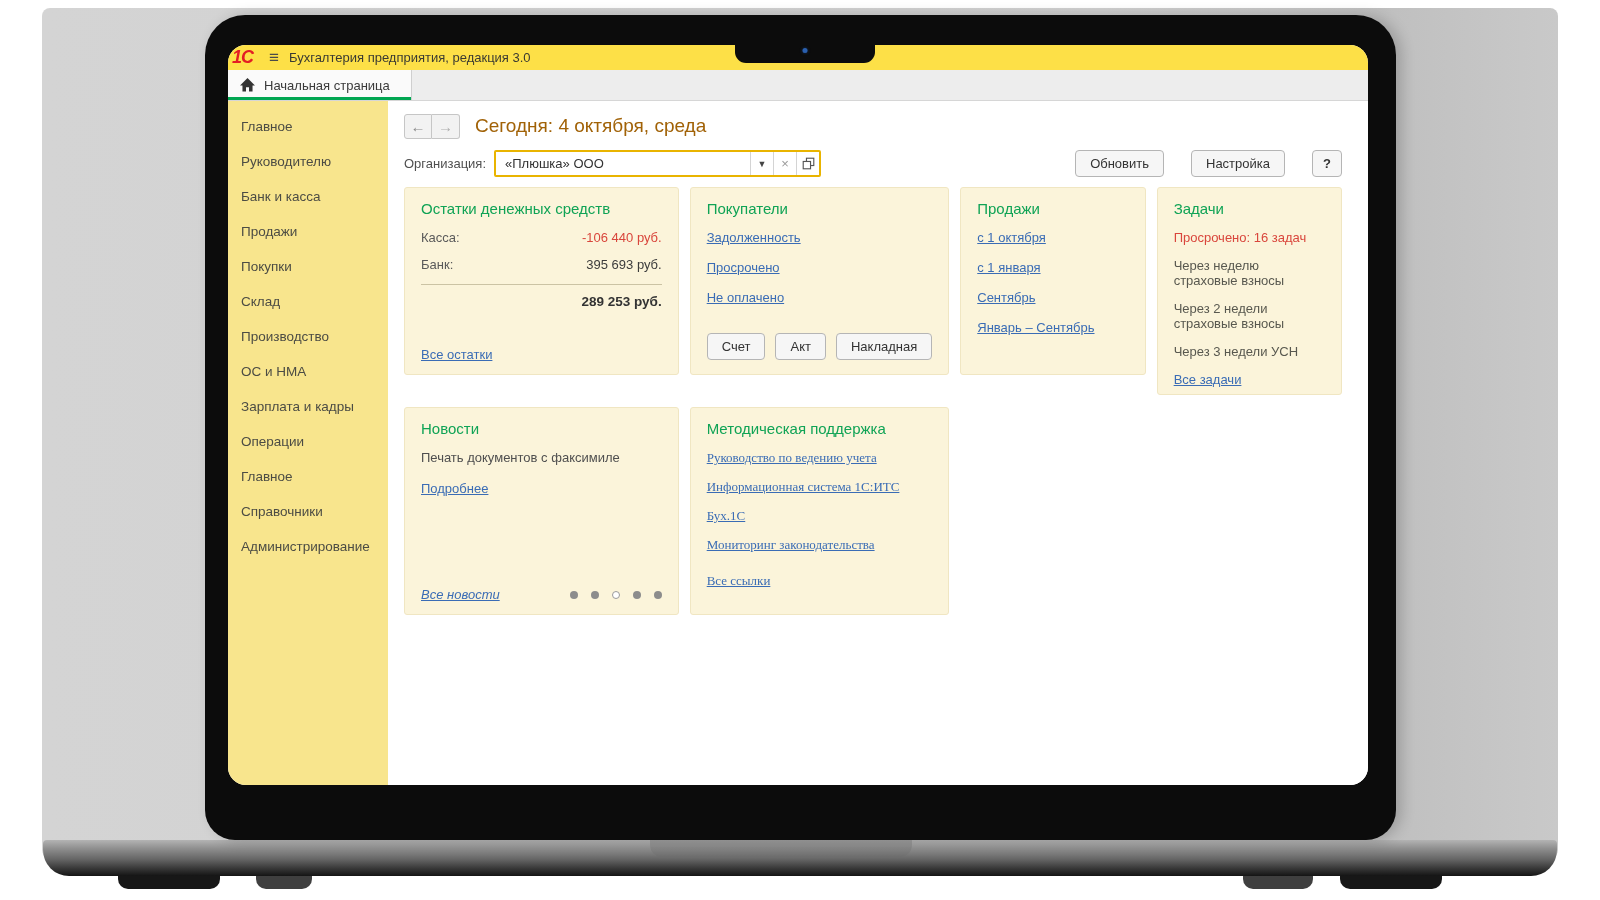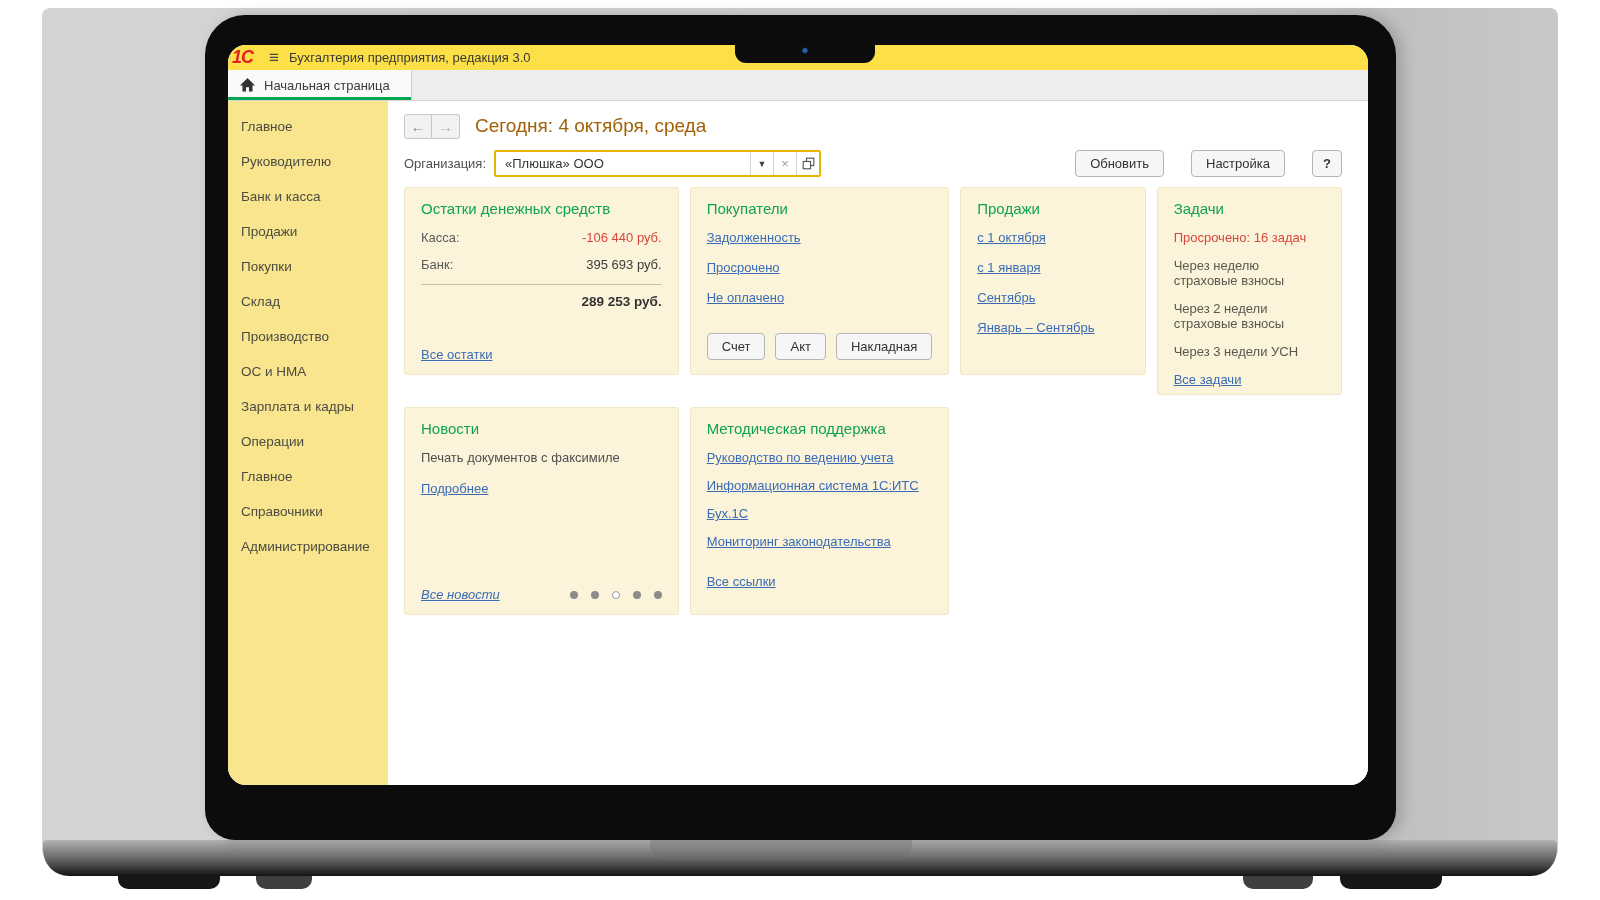--- a/index.html
+++ b/index.html
@@ -72,21 +72,21 @@
   .card.short{height:208px;}
   .card-title{color:#0fa355;font-size:15px;margin-bottom:13px;}
   .kv{display:flex;justify-content:space-between;font-size:13px;color:#5a5a5a;margin-bottom:12px;}
   .kv .val{color:#3c3c3c;}
   .neg{color:#d9463c !important;}
   .sep{border-top:1px solid #cbc3a4;margin:0 0 9px;}
   .total{text-align:right;font-weight:bold;font-size:13.5px;color:#333;}
   .card-link{color:#3a6cb5;font-size:13px;text-decoration:underline;width:max-content;cursor:pointer;}
   .bottom{margin-top:auto;}
   .link-list .card-link{display:block;margin-bottom:15px;}
-  .link-list.tight .card-link{margin-bottom:13px;}
+  .link-list.tight .card-link{margin-bottom:13px;font-family:Liberation Serif, serif;}
   .doc-btns{display:flex;gap:10px;justify-content:center;margin-top:auto;padding-bottom:2px;}
   .task-overdue{color:#d9463c;font-size:13px;margin-bottom:13px;}
   .task-item{font-size:13px;color:#58584f;margin-bottom:13px;}
   .news-text{font-size:13px;color:#4f4f4f;margin-bottom:16px;}
   .news-bottom{margin-top:auto;display:flex;align-items:center;font-style:italic;}
   .dots{display:flex;gap:13px;margin-left:70px;align-items:center;}
   .dot{width:8px;height:8px;border-radius:50%;background:#8c8c8c;}
   .dot.open{background:#fff;border:1px solid #9a9a9a;box-sizing:border-box;}
 </style>
 </head>

